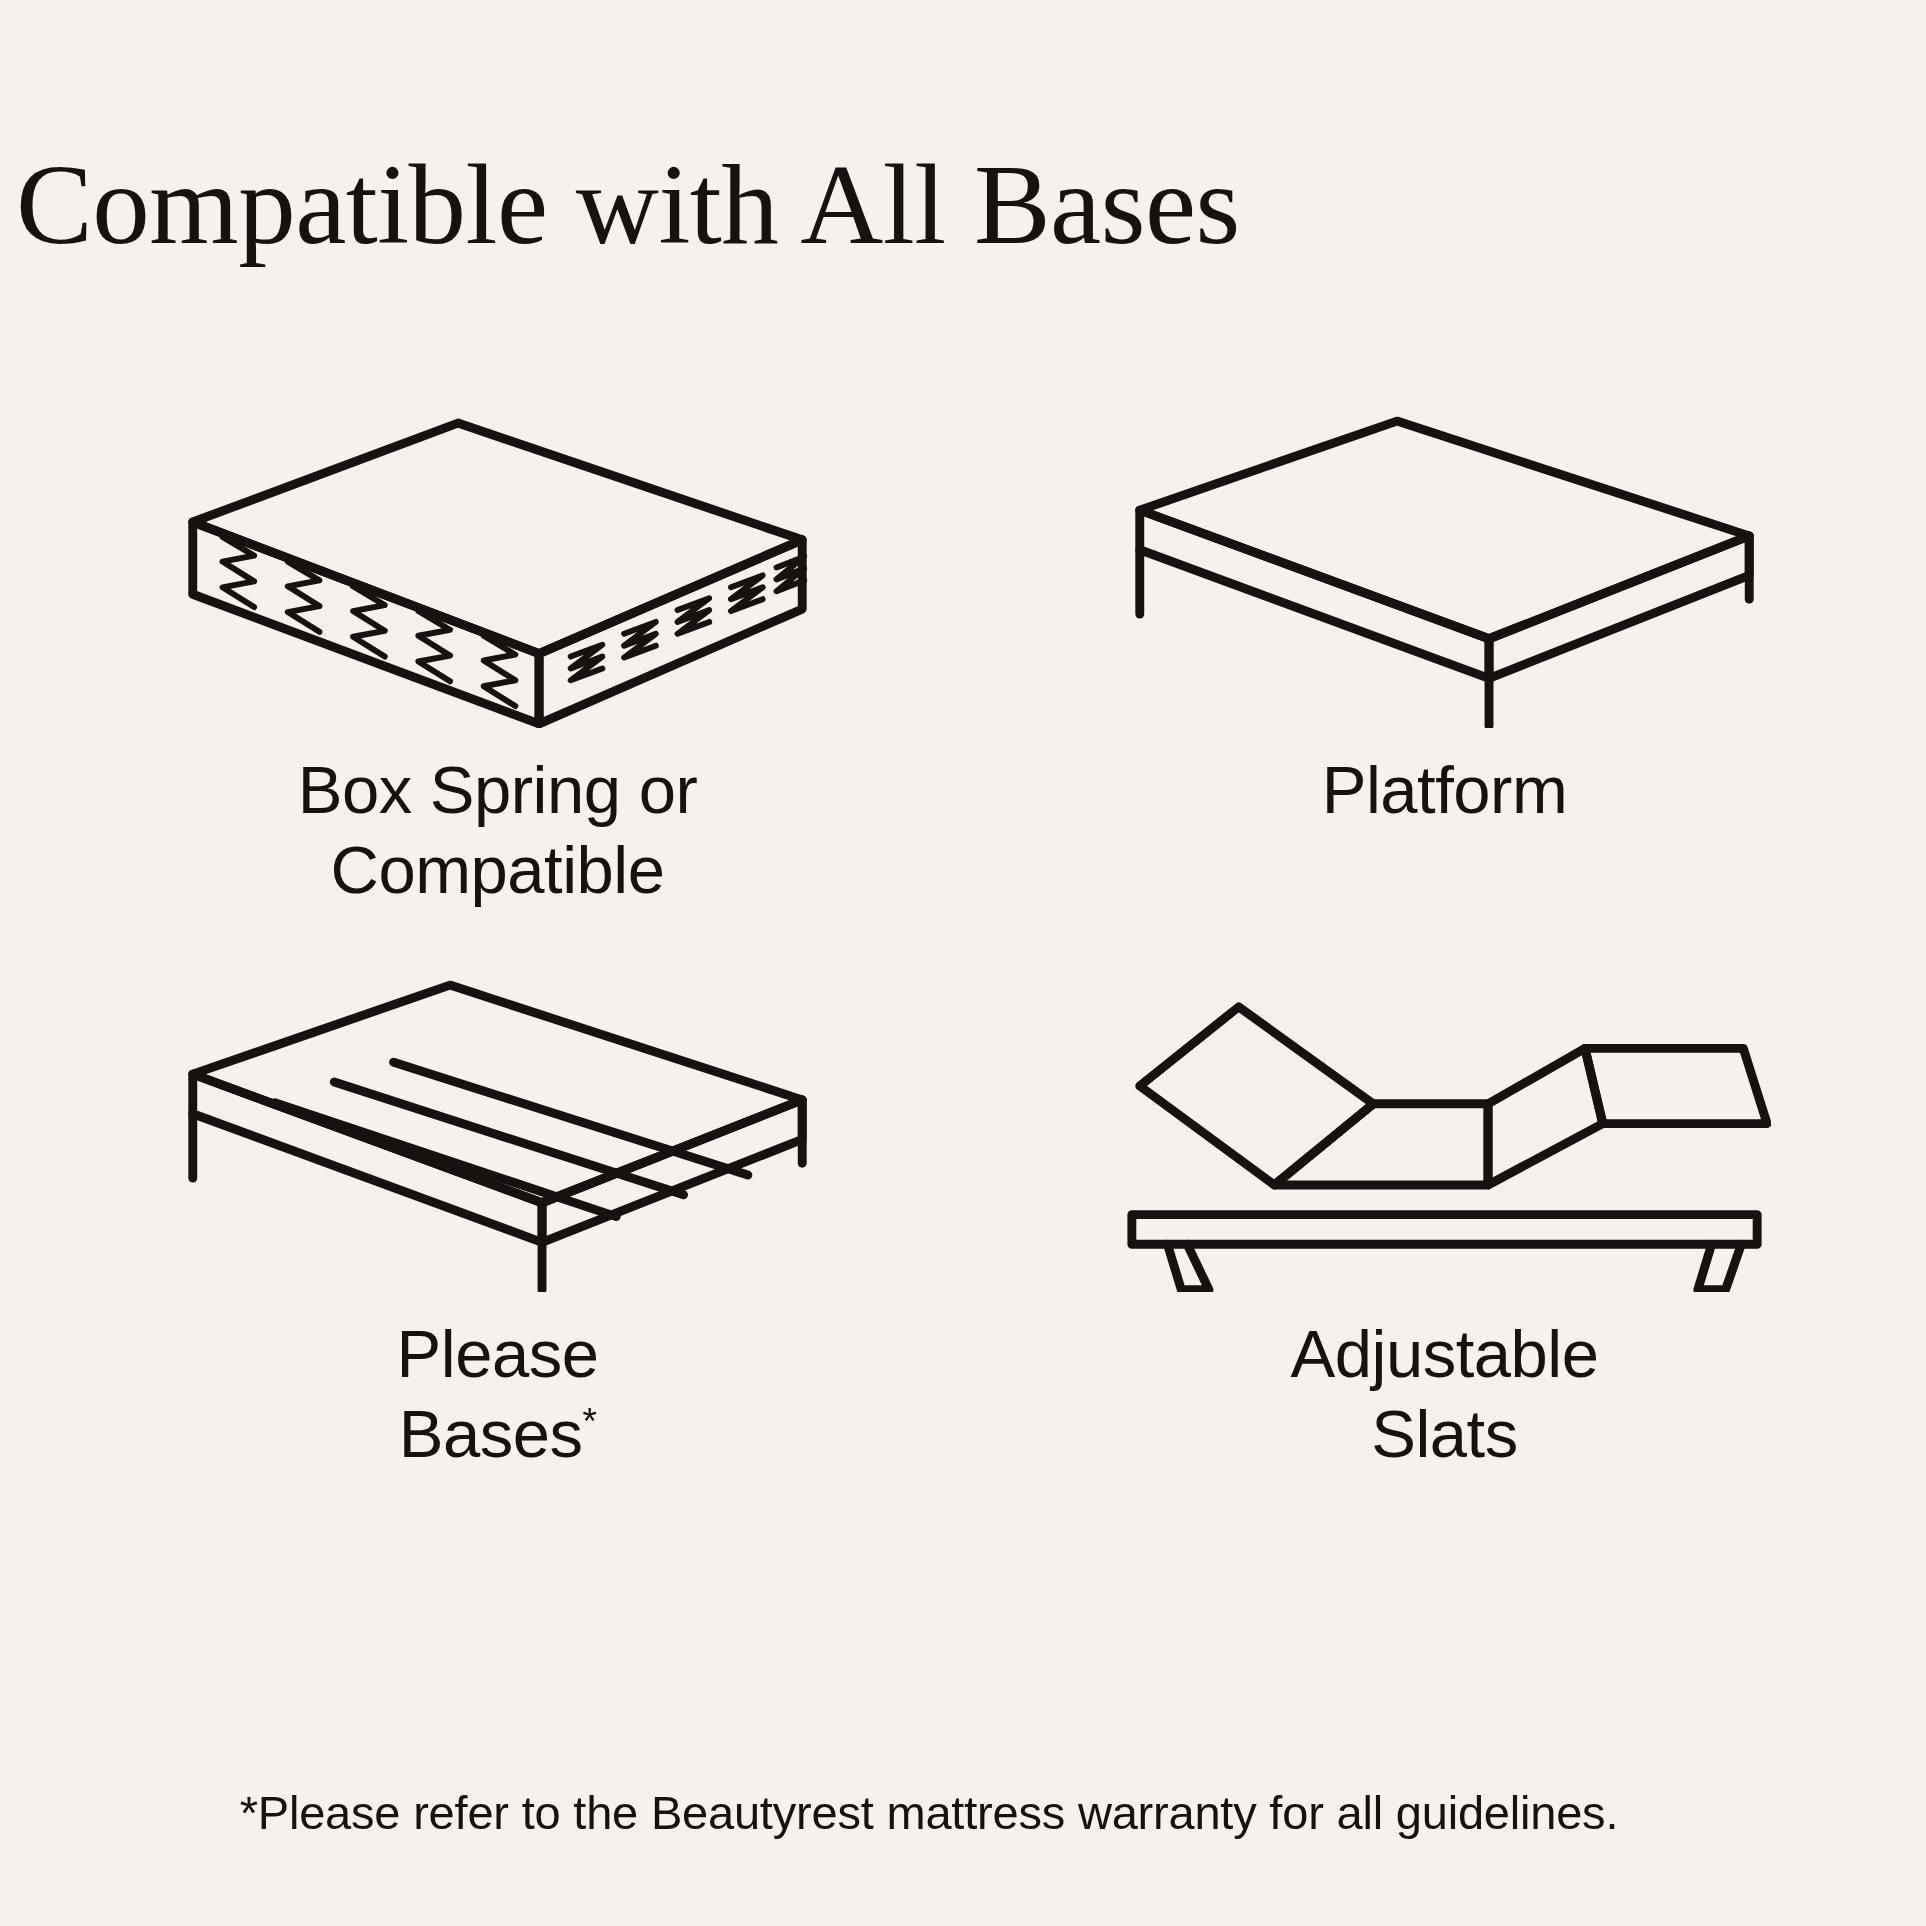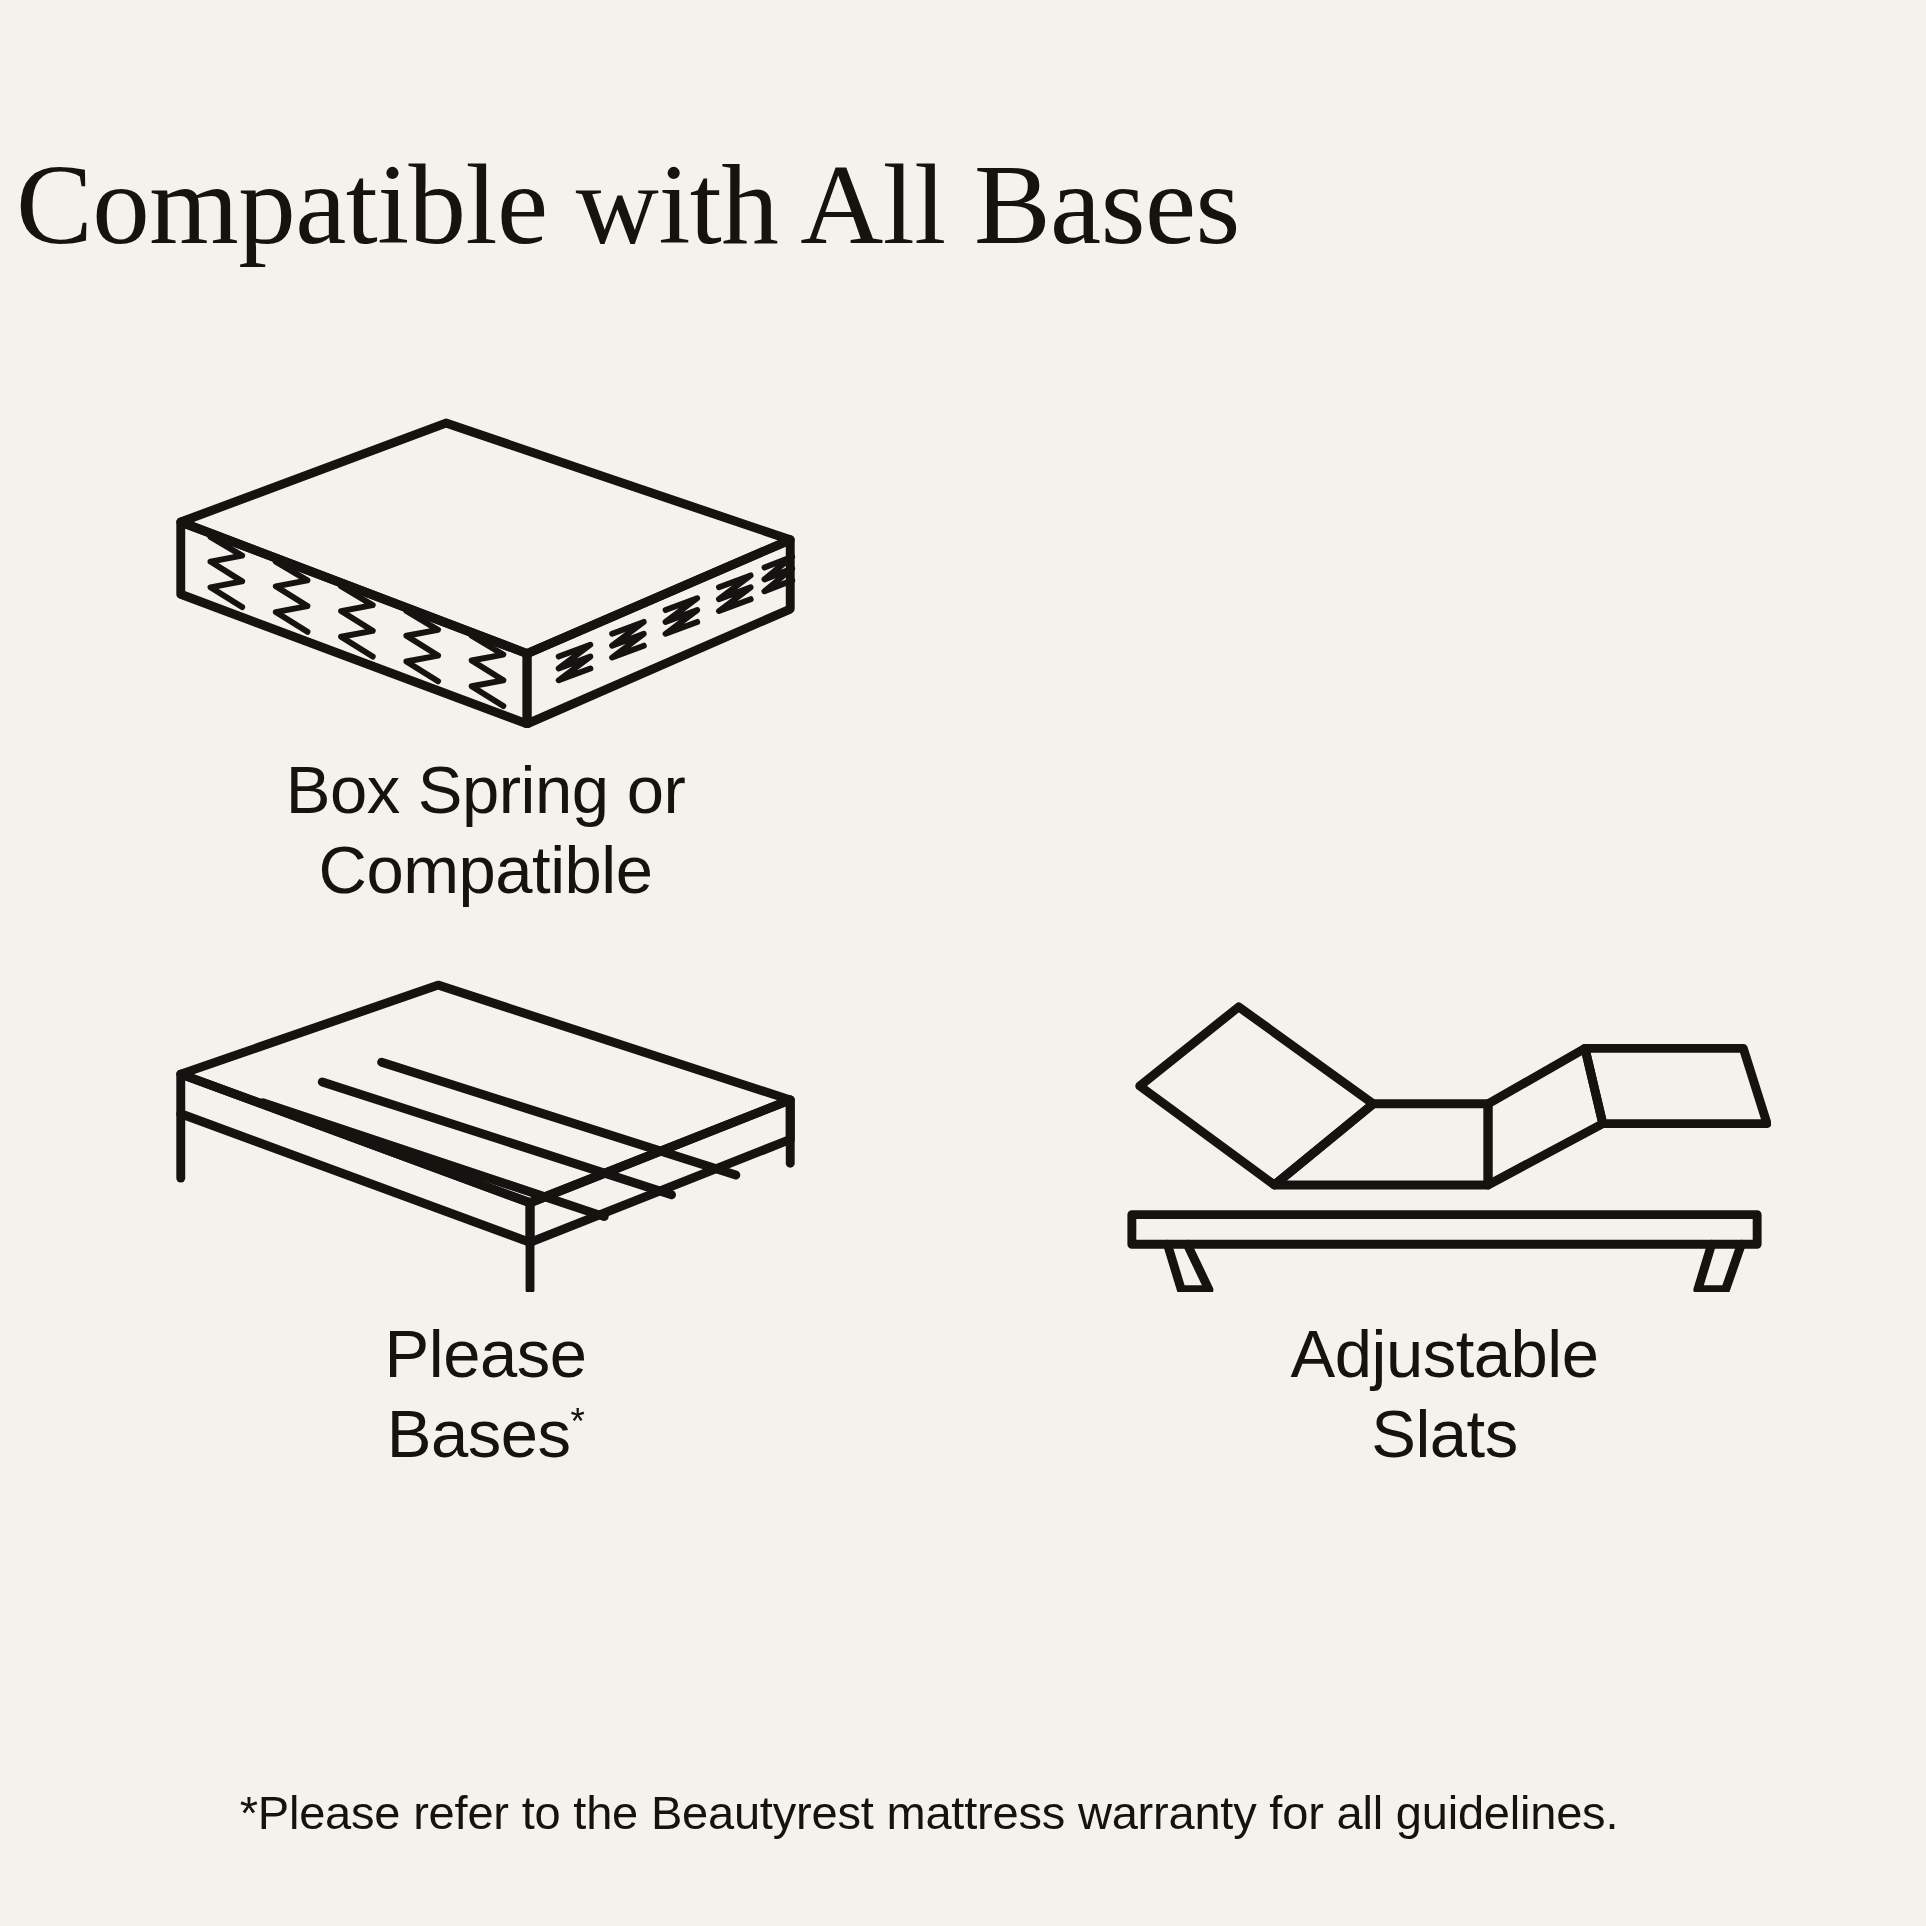--- a/index.html
+++ b/index.html
@@ -41,21 +41,21 @@
     width: 1927px;
     height: 1337px;
   }
   .cell {
     position: absolute;
     width: 963px;
     height: 554px;
   }
   .cell.r0 { top: 0; }
   .cell.r1 { top: 564px; }
-  .cell.c0 { left: 4px; }
+  .cell.c0 { left: 16px; }
   .cell.c1 { left: 963px; }
 
   .art {
     position: absolute;
     left: 0;
     top: 0;
     width: 963px;
     height: 366px;
     display: flex;
     align-items: center;
@@ -130,20 +130,39 @@
             <path d="M612 158 L640 147 L612 170 L640 159 L612 182 L640 171"></path>
           </g>
         </svg>
       </div>
       <div class="caption">
         <span class="ln">Box Spring or</span>
         <span class="ln">Compatible</span>
       </div>
     </div>
 
+    <div class="cell r0 c1">
+      <div class="art">
+        <svg width="653" height="317" viewBox="0 0 660 320" fill="none" stroke="#15120F" stroke-width="9" stroke-linecap="round" stroke-linejoin="round">
+
+          <path d="M22 100 L282 10 L638 126 L375 230 Z"></path>
+
+          <path d="M22 100 L22 140 L375 270 L375 230 Z"></path>
+
+          <path d="M375 230 L375 270 L638 166 L638 126 Z"></path>
+
+          <path d="M22 140 L22 205"></path>
+          <path d="M375 270 L375 318"></path>
+          <path d="M638 126 L638 190"></path>
+        </svg>
+      </div>
+      <div class="caption">
+        <span class="ln">Platform</span>
+      </div>
+    </div>
 
     <div class="cell r1 c0">
       <div class="art">
         <svg width="653" height="317" viewBox="0 0 660 320" fill="none" stroke="#15120F" stroke-width="9" stroke-linecap="round" stroke-linejoin="round">
 
           <path d="M22 100 L282 10 L638 126 L375 230 Z"></path>
 
           <path d="M22 100 L22 140 L375 270 L375 230 Z"></path>
 
           <path d="M375 230 L375 270 L638 166 L638 126 Z"></path>

